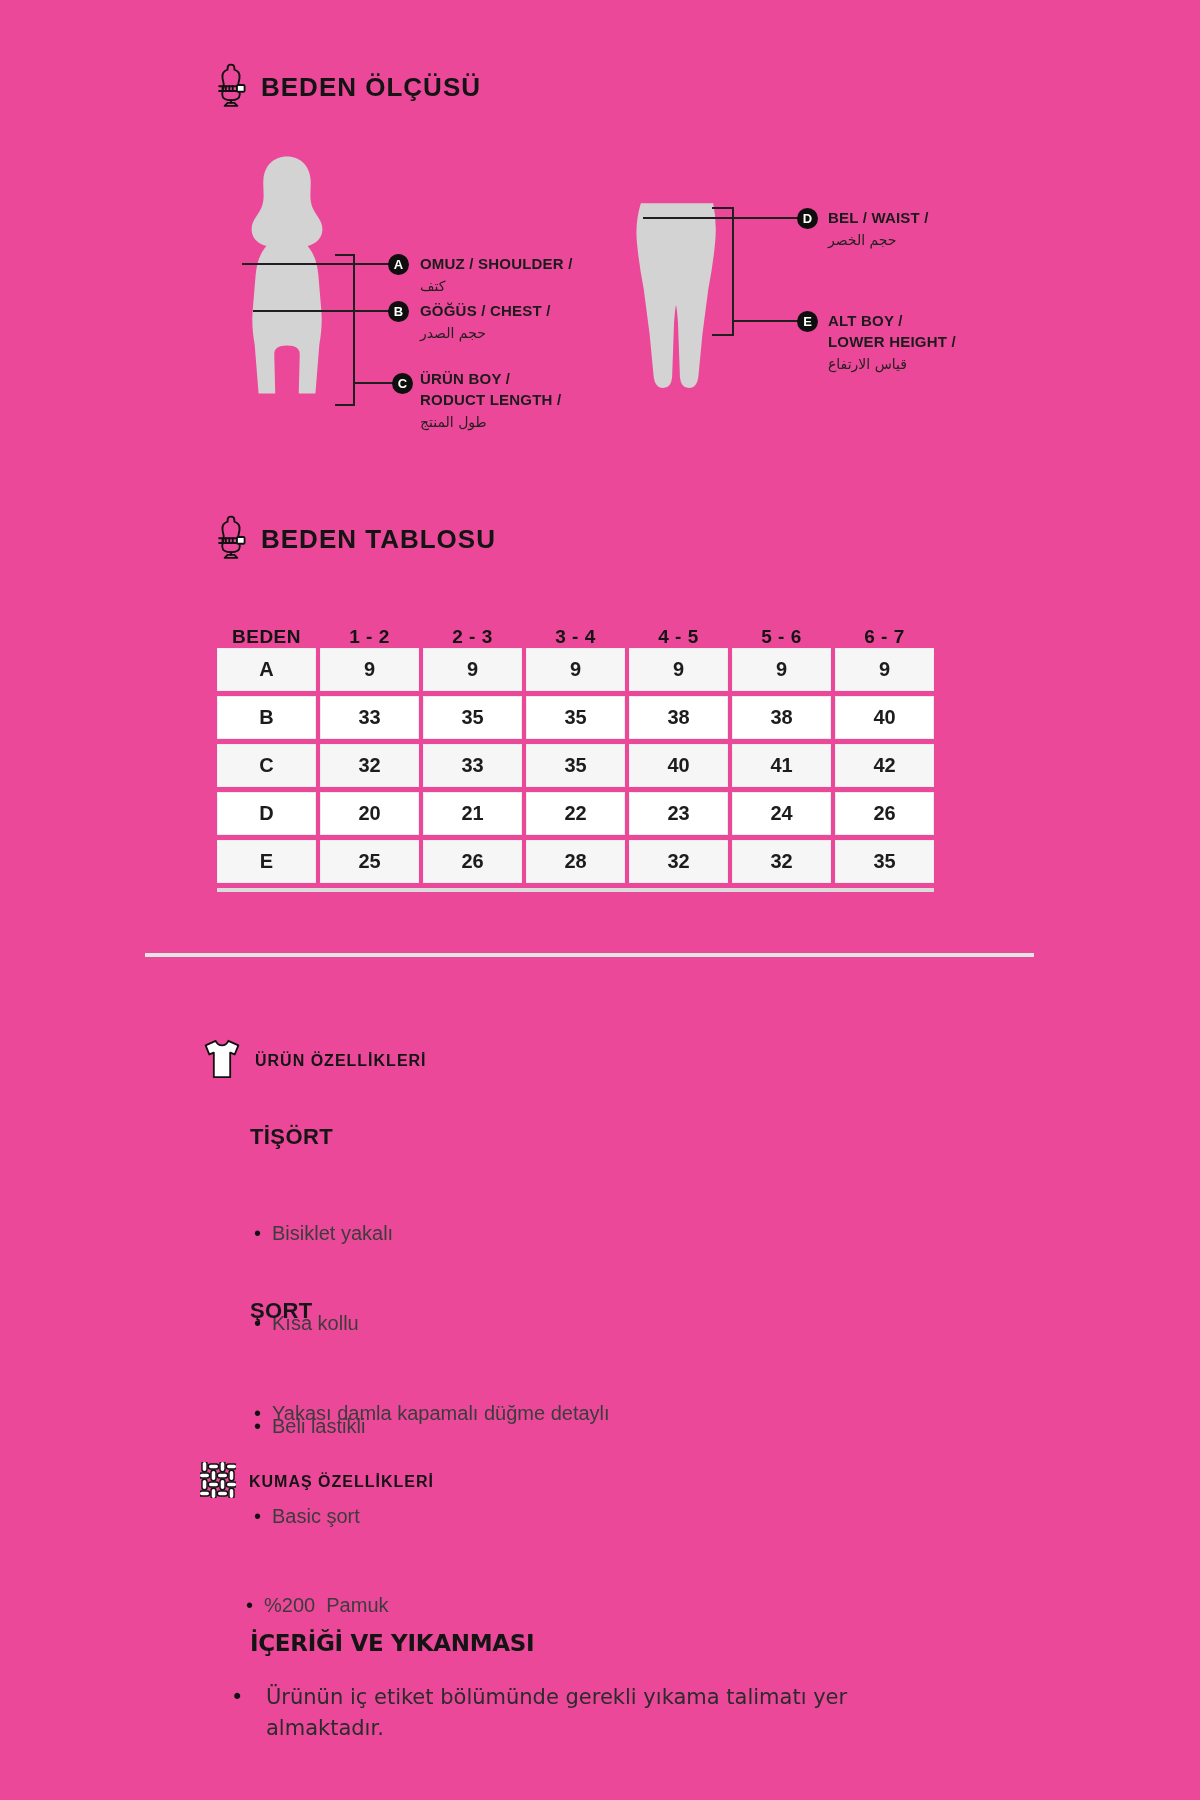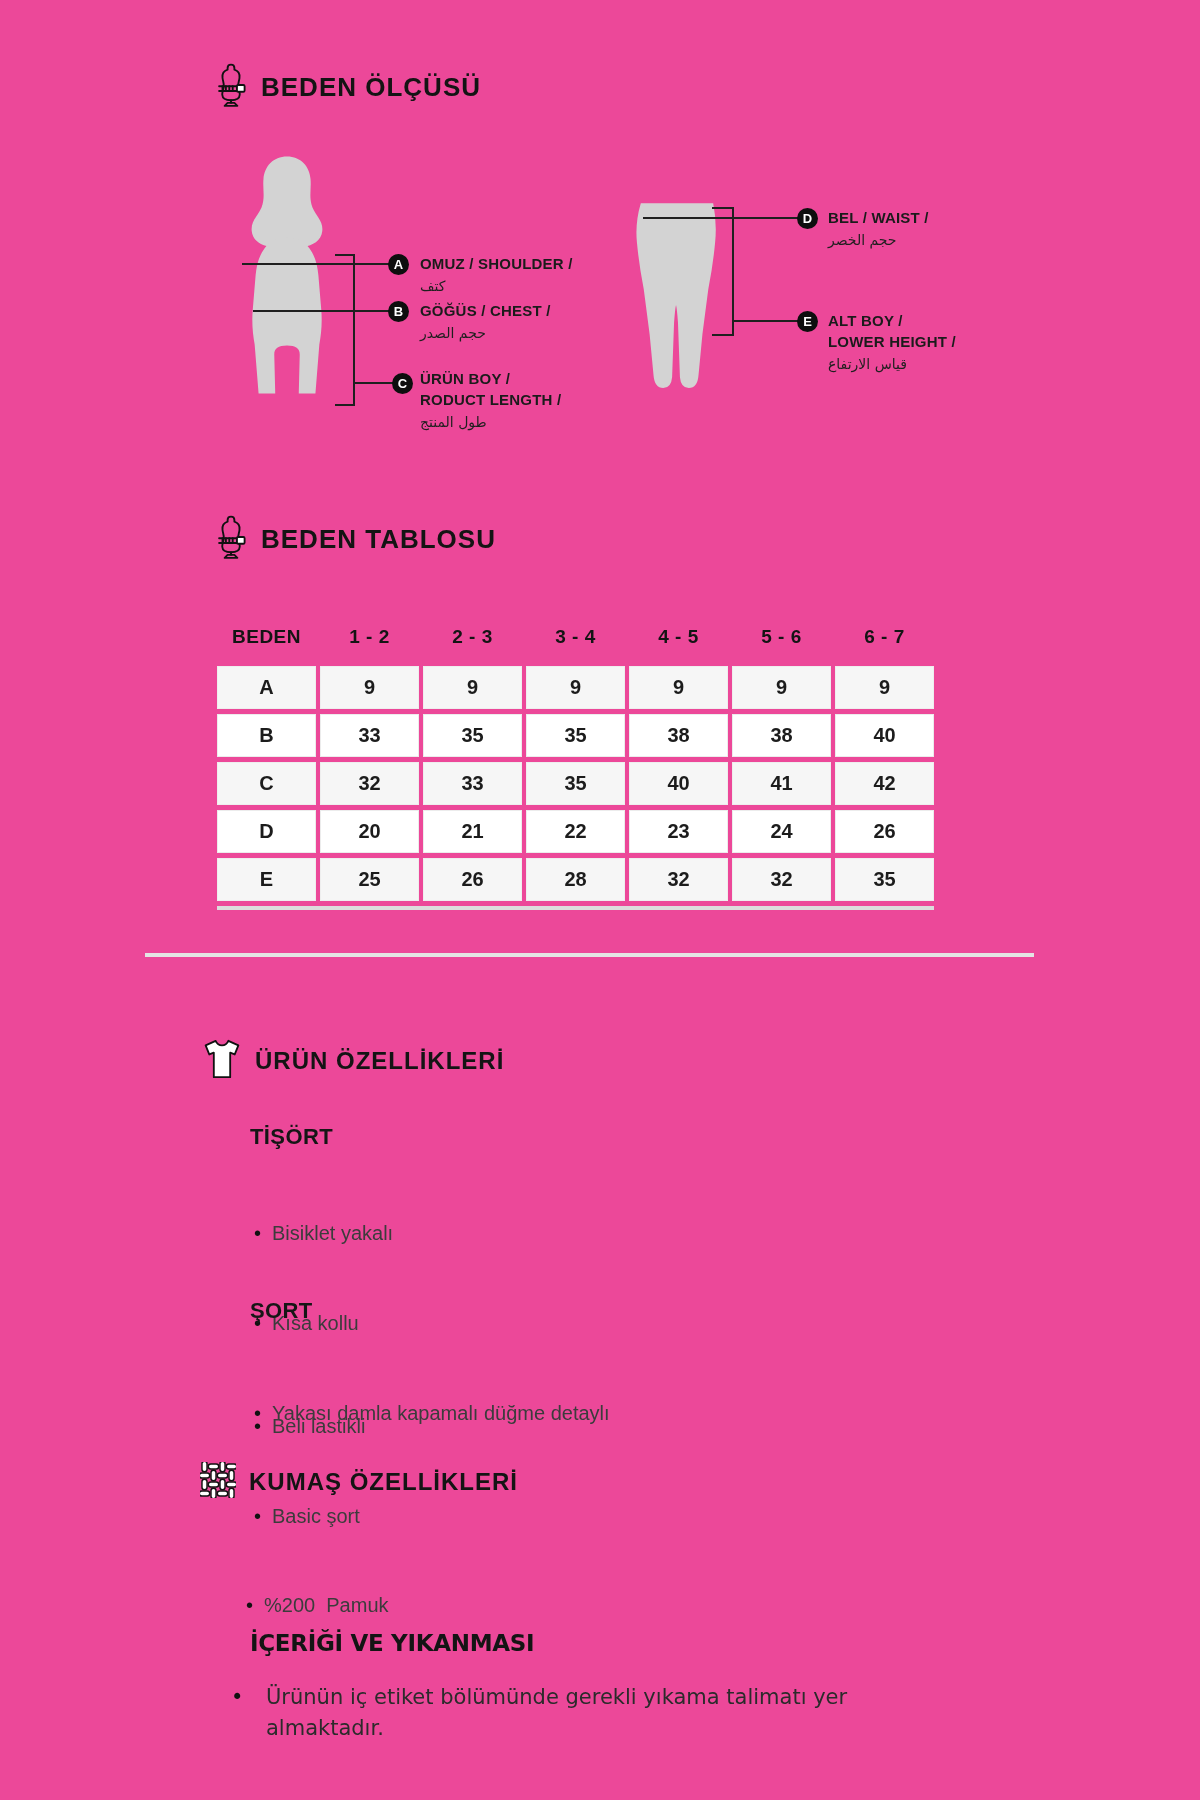--- a/index.html
+++ b/index.html
@@ -2,32 +2,32 @@
 <html><head>
 <meta charset="utf-8">
 <style>
   html,body{margin:0;padding:0;background:#fff;}
   .page{position:relative;width:1200px;height:1800px;background:#ec4899;overflow:hidden;
         font-family:"Liberation Sans",sans-serif;color:#1b1b1b;}
   
   .sec-h{position:absolute;display:flex;align-items:center;gap:13px;}
   .sec-h .t{font-weight:700;color:#141414;letter-spacing:1px;white-space:nowrap;}
   .h1t{font-size:26px;}
-  .h2t{font-size:24px;}
+  .h2t{font-size:16px;}
   
   .sil{position:absolute;}
   .mline{position:absolute;background:#1f1f1f;}
   .marker{position:absolute;width:21px;height:21px;border-radius:50%;background:#0e0e0e;color:#fff;
           display:flex;align-items:center;justify-content:center;font-size:13px;font-weight:700;}
   .mlabel{position:absolute;font-size:15px;font-weight:700;color:#1b1b1b;letter-spacing:.2px;line-height:21px;}
   .mlabel .ar{font-family:"DejaVu Sans",sans-serif;font-size:14px;font-weight:400;color:#1f1f1f;
               direction:rtl;text-align:left;line-height:20px;margin-top:2px;}
   
   .table{position:absolute;left:217px;top:626px;width:717px;}
-  .thead{display:flex;gap:4px;margin-bottom:18px;}
+  .thead{display:flex;gap:4px;}
   .thead span{width:99px;text-align:center;font-size:19px;font-weight:700;color:#141414;letter-spacing:.5px;}
   .trow{display:flex;gap:4px;margin-bottom:5px;}
   .trow span{width:99px;height:43px;display:flex;align-items:center;justify-content:center;
              font-size:20px;font-weight:600;color:#1c1c1c;border:1px solid #ececec;box-sizing:border-box;background:#fff;}
   .trow.g span{background:#f6f6f6;border-color:#eeeeee;}
   .tline{height:4px;background:#dcdcdc;}
   .divider{position:absolute;left:145px;top:953px;width:889px;height:4px;background:#e4e4e4;}
   
   .subh{position:absolute;font-size:22px;font-weight:700;color:#161616;letter-spacing:.4px;}
   .bullets{position:absolute;font-size:20px;color:#3c3c3c;line-height:30px;white-space:pre-wrap;}

